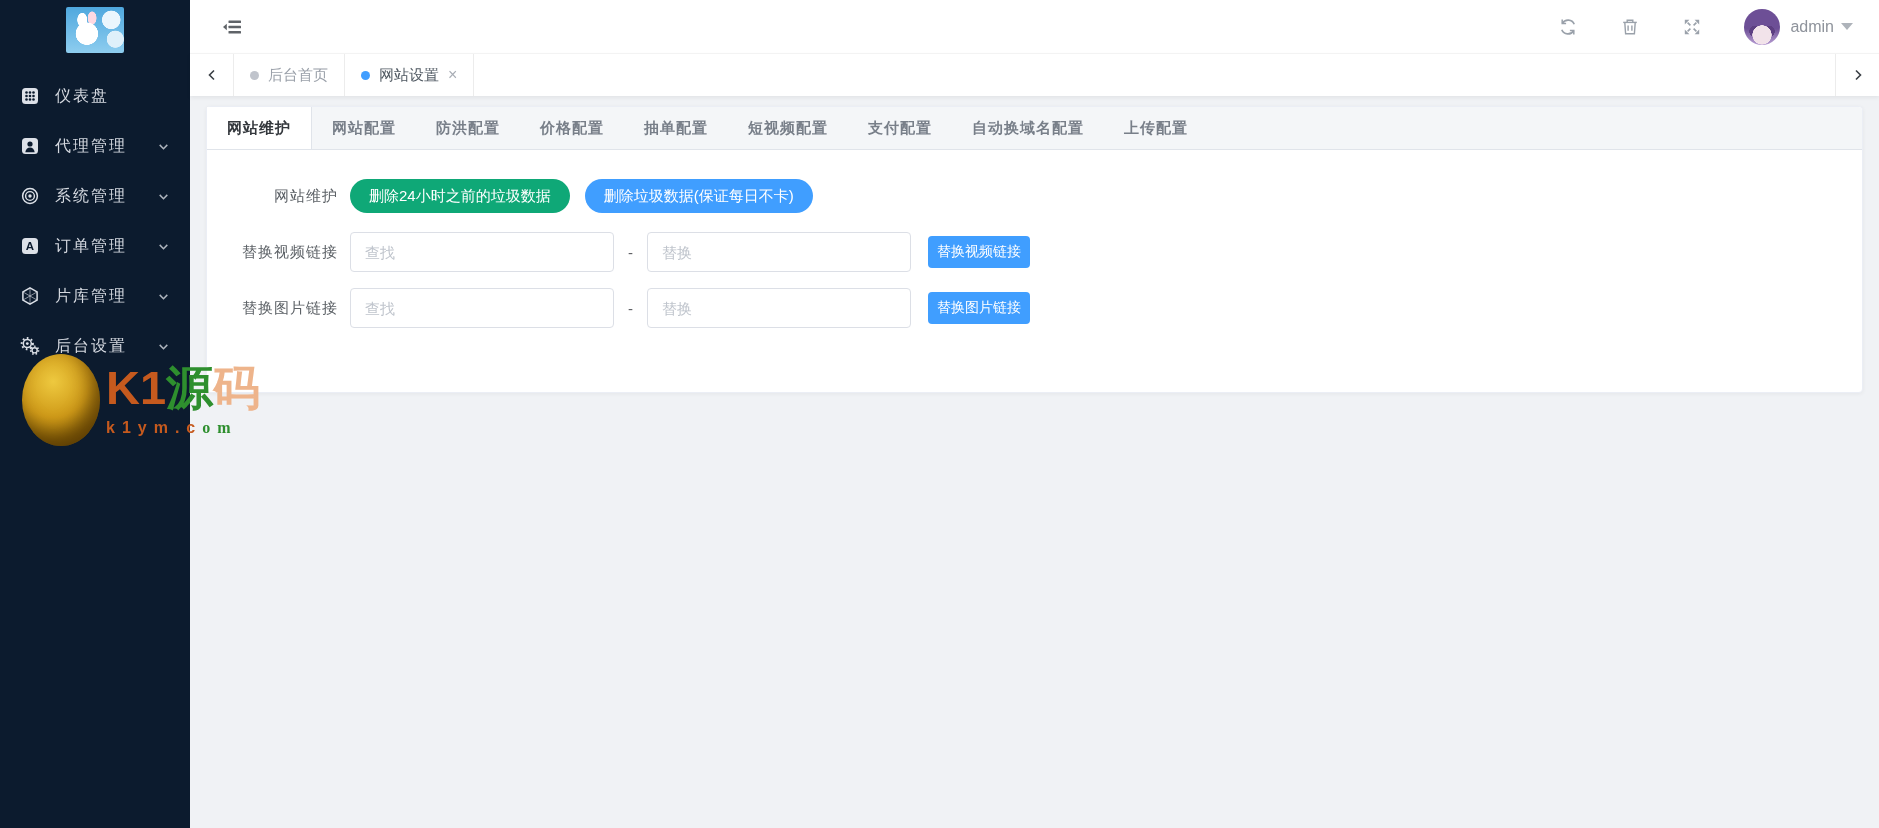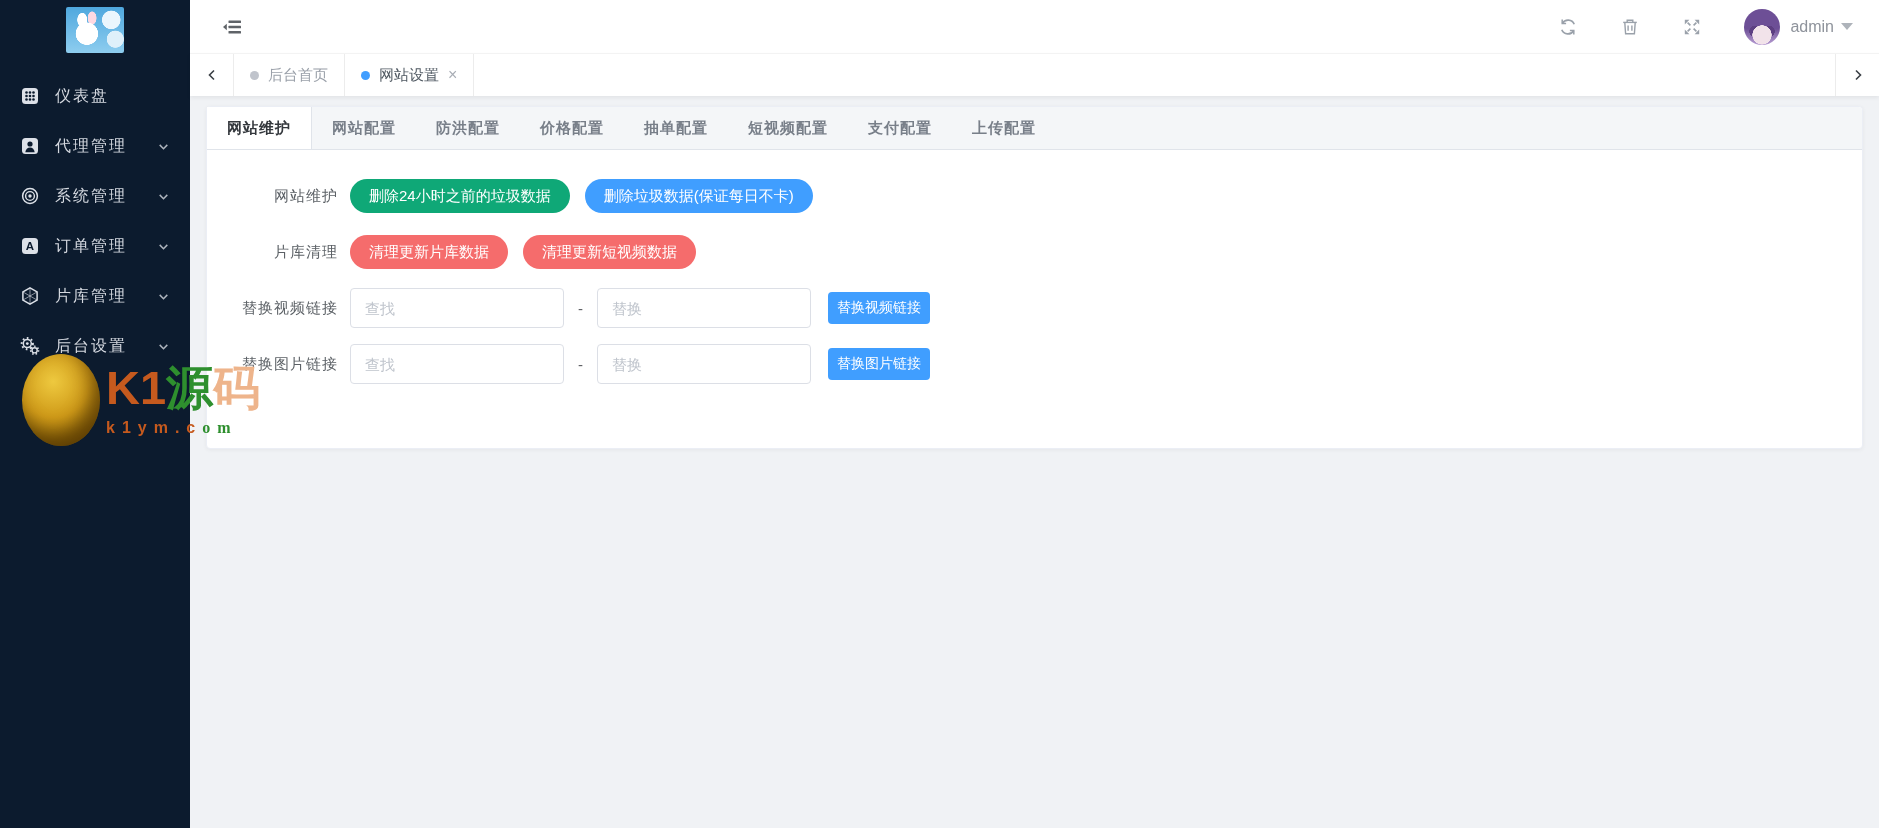--- a/index.html
+++ b/index.html
@@ -82,21 +82,21 @@
 
   .card-body { padding: 26px 15px 48px; }
   .form-row { display: flex; align-items: center; margin-bottom: 16px; min-height: 40px; }
   .form-label { width: 116px; flex-shrink: 0; text-align: right; margin-right: 12px; font-size: 15px; color: #5c6166; letter-spacing: 1px; }
   .btn { border: none; color: #fff; cursor: pointer; font-family: inherit; white-space: nowrap; }
   .btn-round { height: 34px; border-radius: 17px; padding: 0 19px; font-size: 15px; margin-right: 15px; }
   .btn-green { background: #0fa877; }
   .btn-blue { background: #409eff; }
   .btn-red { background: #f56c6c; }
   .btn-rect { height: 32px; border-radius: 4px; padding: 0 9px; font-size: 14px; background: #409eff; margin-left: 17px; }
-  .inp { width: 214px; height: 40px; border: 1px solid #dcdfe6; border-radius: 4px; padding: 0 14px; font-size: 15px; color: #606266; outline: none; background: #fff; }
+  .inp { width: 264px; height: 40px; border: 1px solid #dcdfe6; border-radius: 4px; padding: 0 14px; font-size: 15px; color: #606266; outline: none; background: #fff; }
   .inp::placeholder { color: #bfc4cc; }
   .sep { margin: 0 14px; color: #606266; font-size: 15px; }
 </style>
 </head>
 <body>
 
 <div class="app">
 
   <aside class="sidebar">
     <div class="logo-wrap">
@@ -289,36 +289,32 @@
       <div class="card">
 
         <div class="card-tabs">
           <span class="ctab active">网站维护</span>
           <span class="ctab">网站配置</span>
           <span class="ctab">防洪配置</span>
           <span class="ctab">价格配置</span>
           <span class="ctab">抽单配置</span>
           <span class="ctab">短视频配置</span>
           <span class="ctab">支付配置</span>
+          <span class="ctab">自动换域名配置</span>
           <span class="ctab">上传配置</span>
         </div>
 
         <div class="card-body">
 
           <div class="form-row">
             <span class="form-label">网站维护</span>
             <button class="btn btn-round btn-green">删除24小时之前的垃圾数据</button>
             <button class="btn btn-round btn-blue">删除垃圾数据(保证每日不卡)</button>
           </div>
 
-          <div class="form-row">
-            <span class="form-label">片库清理</span>
-            <button class="btn btn-round btn-red">清理更新片库数据</button>
-            <button class="btn btn-round btn-red">清理更新短视频数据</button>
-          </div>
 
           <div class="form-row">
             <span class="form-label">替换视频链接</span>
             <input class="inp" placeholder="查找" style="">
             <span class="sep">-</span>
             <input class="inp" placeholder="替换" style="">
             <button class="btn btn-rect">替换视频链接</button>
           </div>
 
           <div class="form-row">

